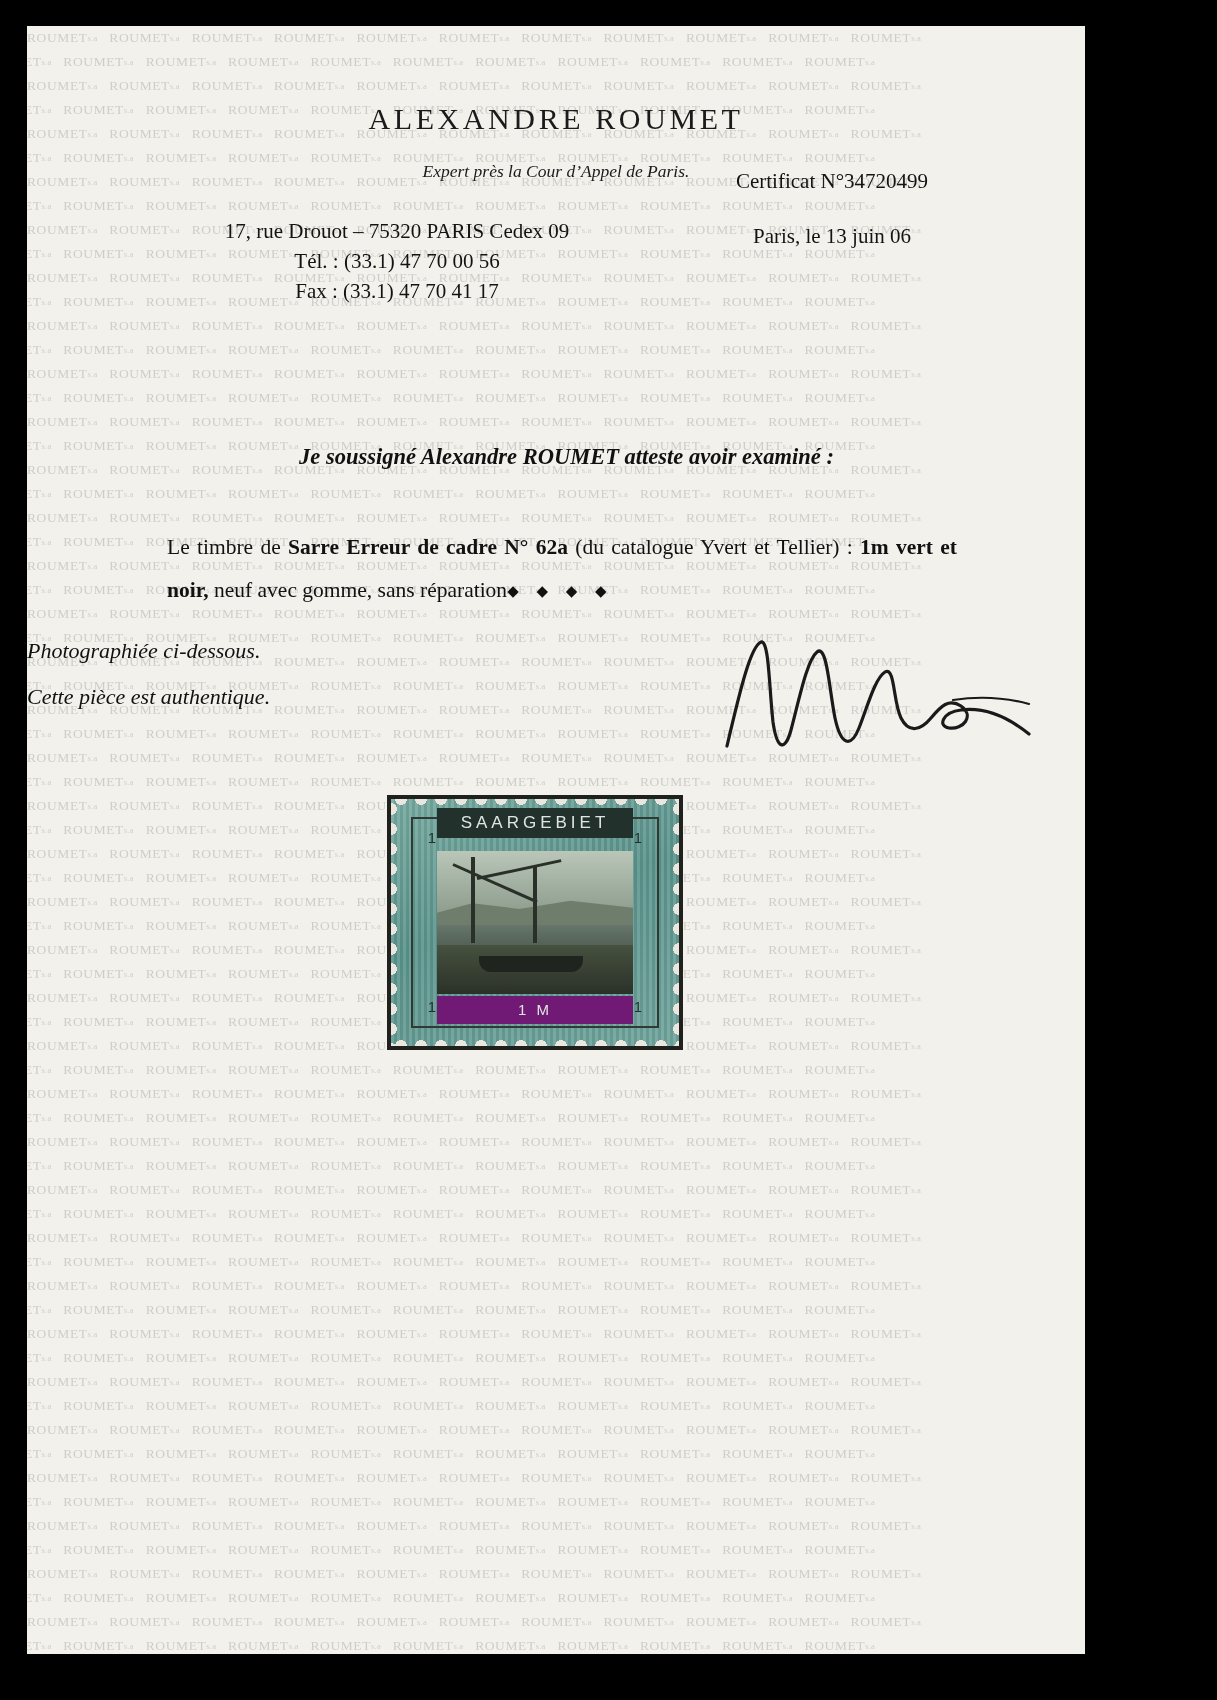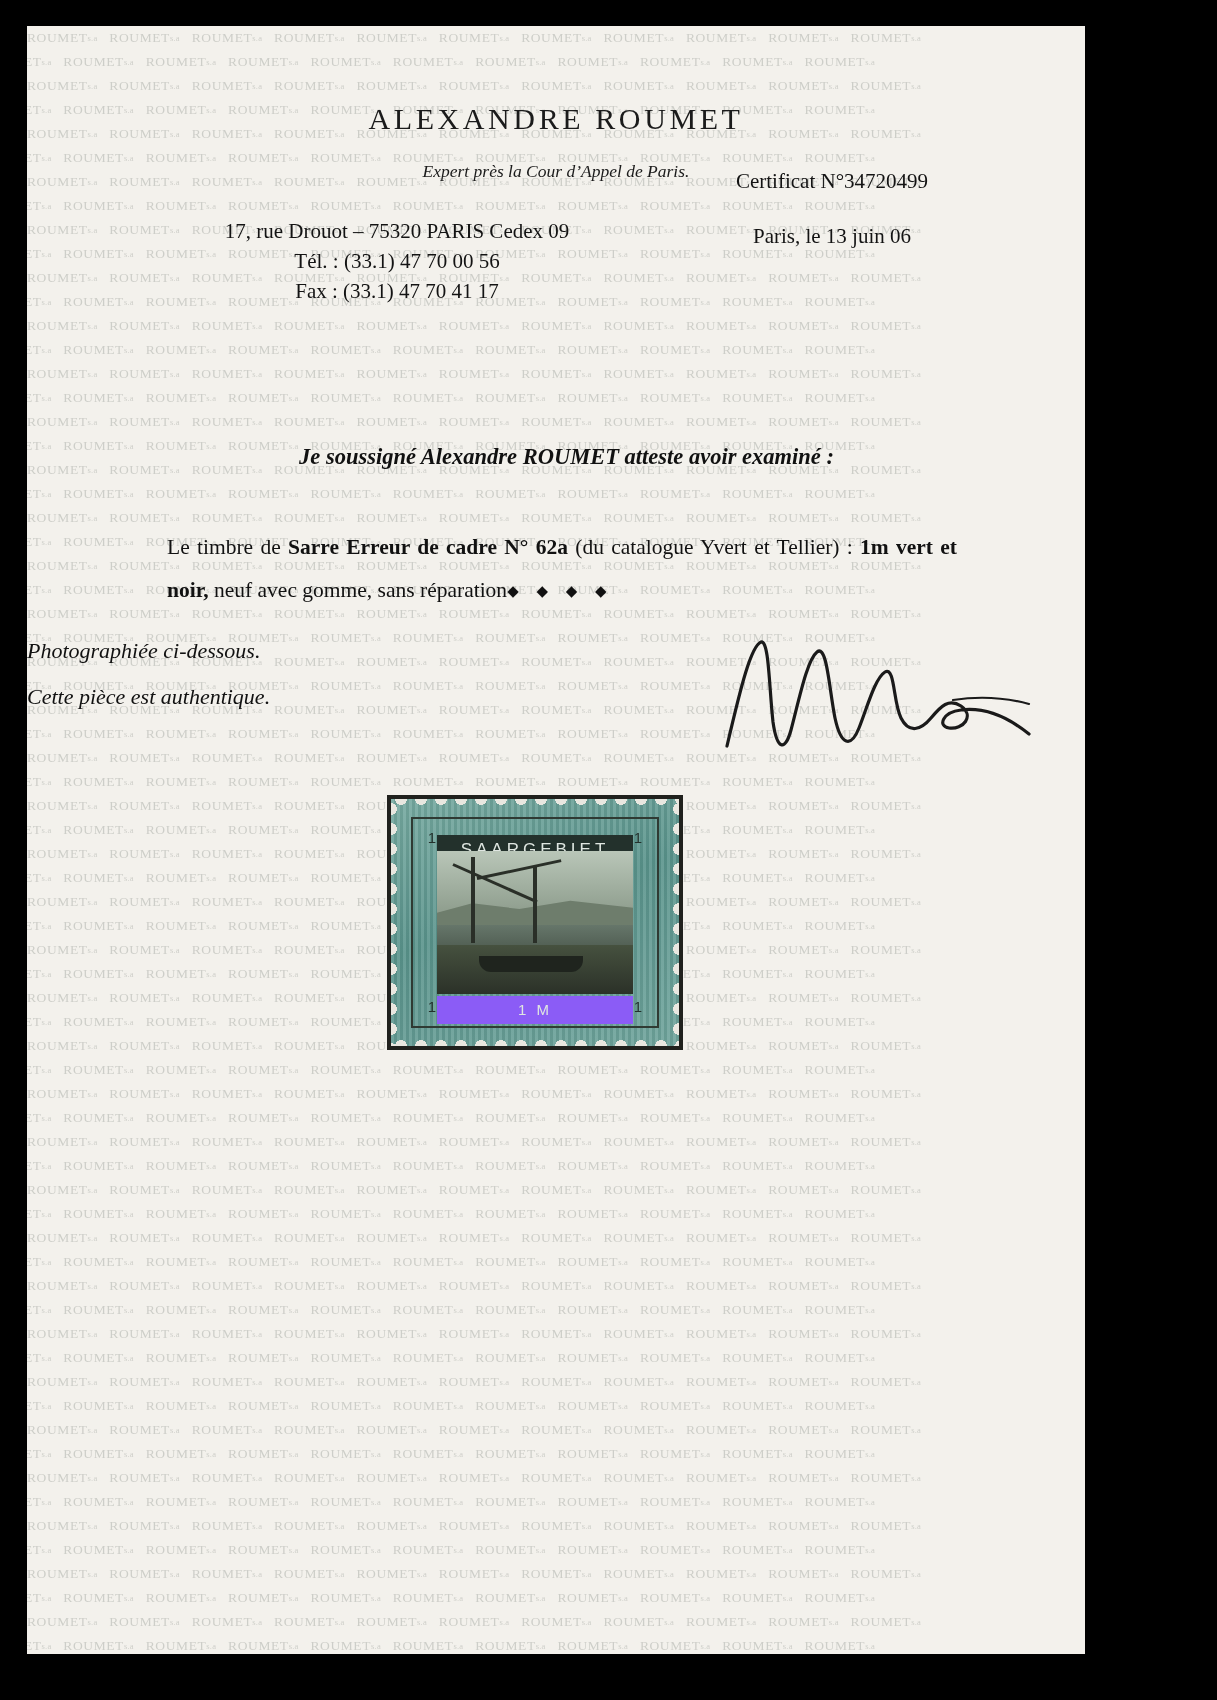--- a/index.html
+++ b/index.html
@@ -198,21 +198,21 @@
   .stamp-perf-l { left: 0; }
   .stamp-perf-r { right: 0; transform: scaleX(-1); }
 
   .stamp-frame {
     position: absolute;
     left: 20px; right: 20px; top: 18px; bottom: 18px;
     border: 2px solid #2f3a33;
   }
   .stamp-top-band {
     position: absolute;
-    left: 46px; right: 46px; top: 36px; height: 30px;
+    left: 46px; right: 46px; top: 9px; height: 30px;
     background: #23312c;
     color: #dfe6e1;
     font-family: "Liberation Sans", sans-serif;
     font-size: 17px;
     letter-spacing: 4px;
     text-align: center;
     line-height: 30px;
   }
   .stamp-vignette {
     position: absolute;
@@ -228,21 +228,21 @@
     position:absolute; background:#2a2f28;
   }
   .vg-crane1 { left: 34px; top: 6px; width: 4px; height: 86px; }
   .vg-crane2 { left: 96px; top: 16px; width: 4px; height: 76px; }
   .vg-boom1 { position:absolute; left: 16px; top: 12px; width: 92px; height: 3px; background:#2a2f28; transform: rotate(24deg); transform-origin: left center;}
   .vg-boom2 { position:absolute; left: 40px; top: 26px; width: 86px; height: 3px; background:#2a2f28; transform: rotate(-12deg); transform-origin: left center;}
   .vg-boat { position:absolute; left: 42px; bottom: 22px; width: 104px; height: 16px; background:#1f241e; border-radius: 0 0 12px 12px; }
   .stamp-bottom-band {
     position: absolute;
     left: 46px; right: 46px; bottom: 22px; height: 28px;
-    background: #8b5cf6;
+    background: #701a75;
     color: #dfe6e1;
     font-family: "Liberation Sans", sans-serif;
     font-size: 15px;
     letter-spacing: 3px;
     text-align: center;
     line-height: 28px;
   }
   .stamp-corner {
     position: absolute;
     width: 38px; height: 38px;

